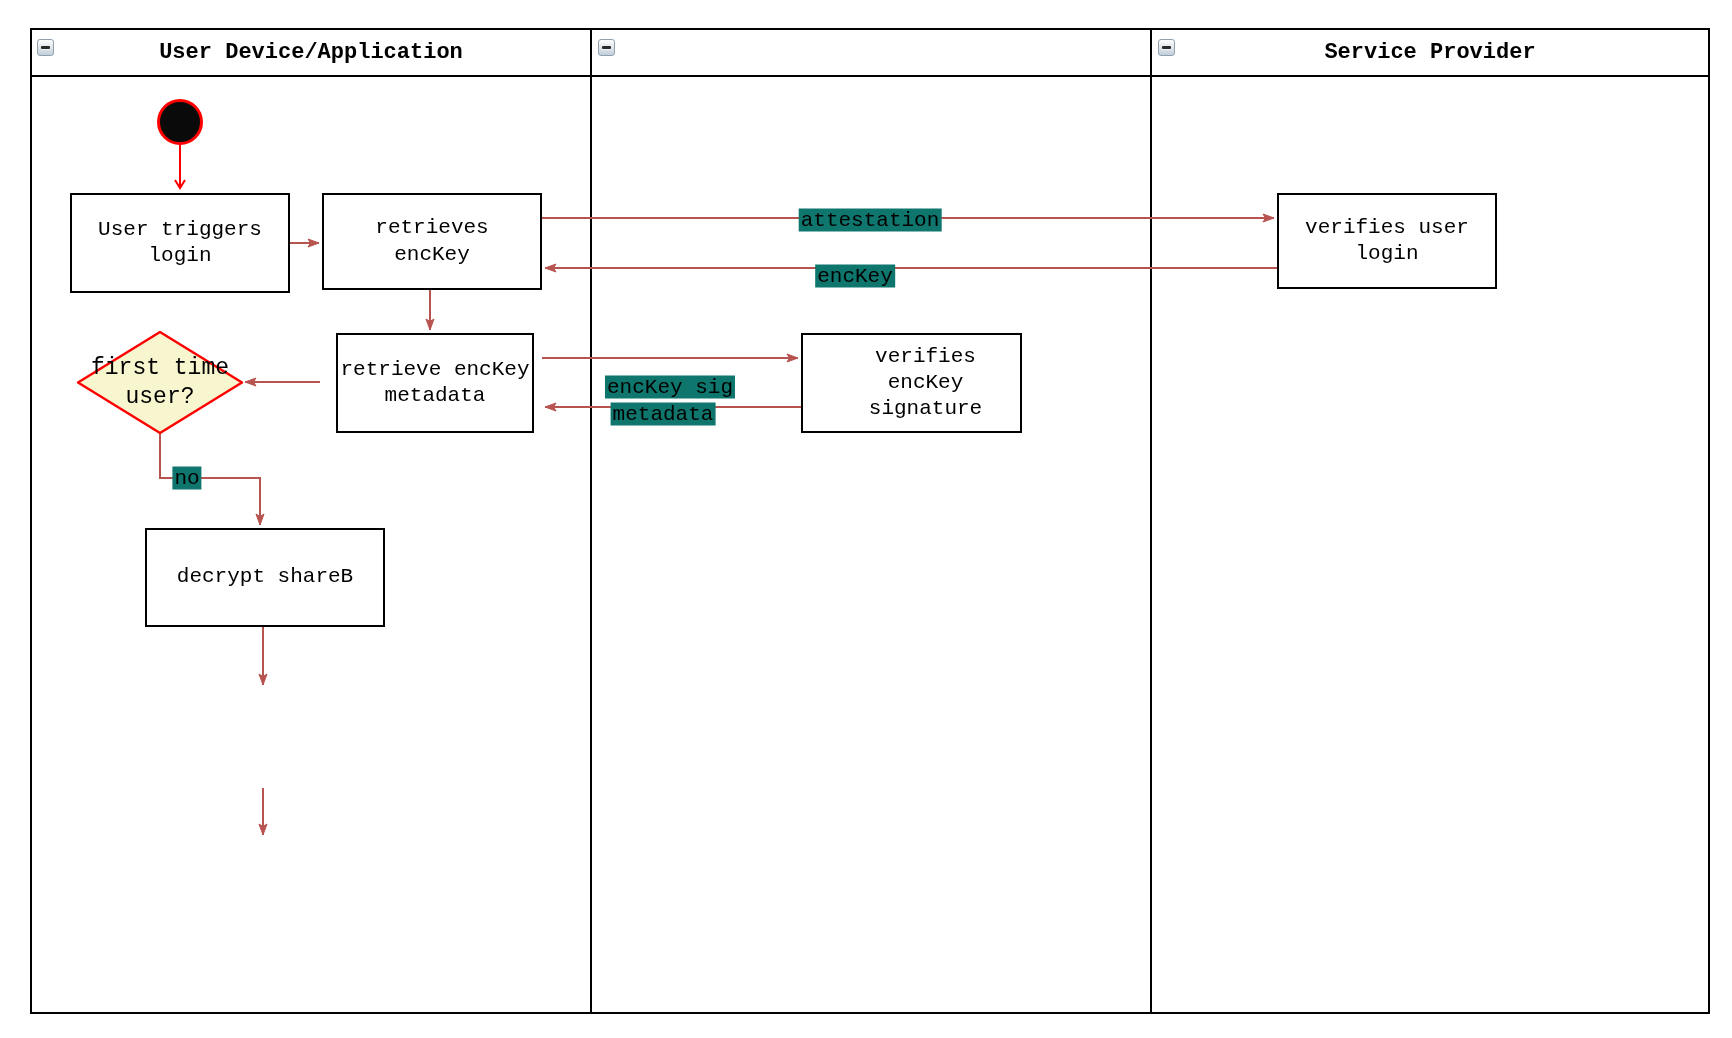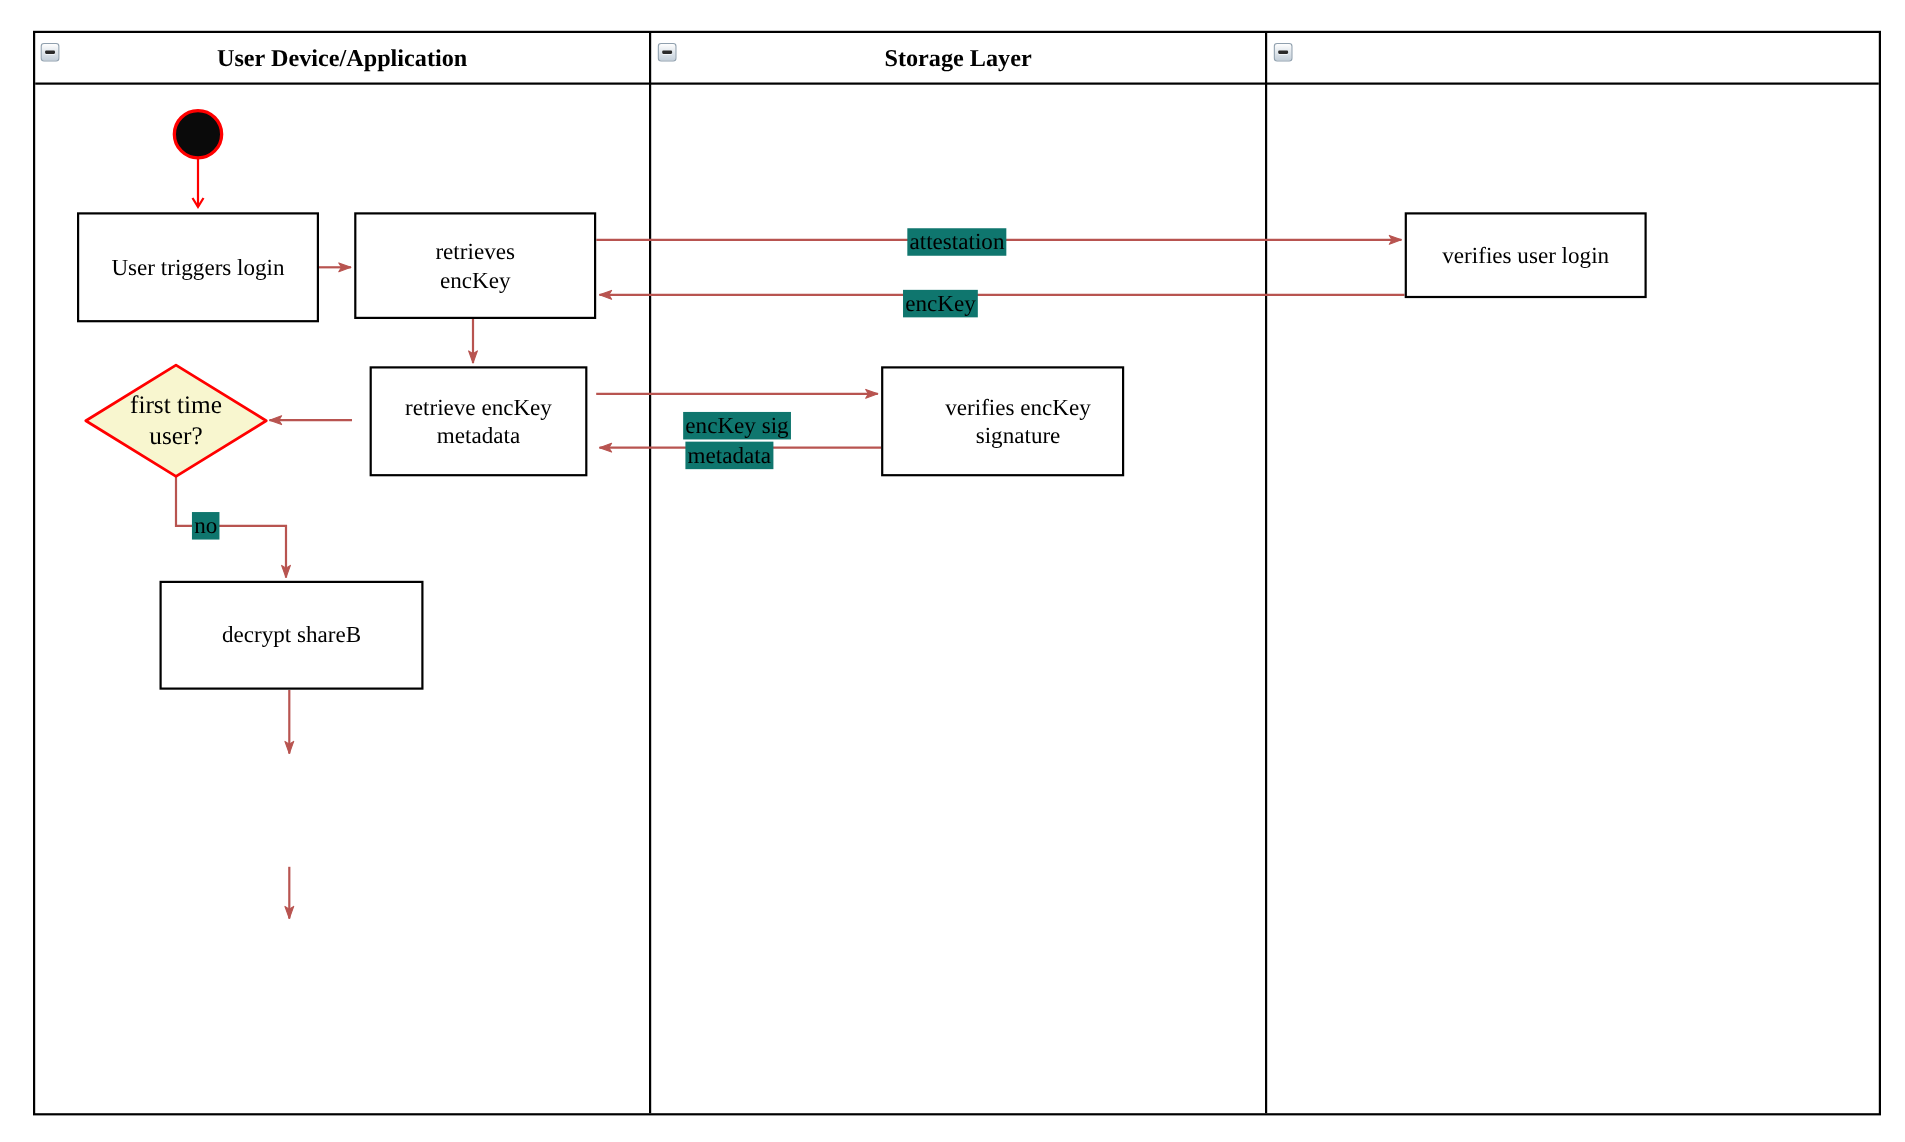--- a/index.html
+++ b/index.html
@@ -1,18 +1,18 @@
 <!DOCTYPE html>
 <html><head>
 <meta charset="utf-8">
 <style>
   html,body{margin:0;padding:0;background:#ffffff;}
   .canvas{
     position:relative;width:1732px;height:1038px;background:#ffffff;
-    font-family:Liberation Serif, serif;color:#000;
+    font-family:Liberation Mono, monospace;color:#000;
     overflow:hidden;
   }
   .pool{
     position:absolute;left:30px;top:28px;width:1676px;height:982px;
     border:2px solid #000;background:#fff;
   }
   .vline{position:absolute;top:0;bottom:0;width:2px;background:#000;z-index:0;}
   .hline-header{position:absolute;left:0;right:0;top:45px;height:2px;background:#000;z-index:0;}
   .lane-header{
     position:absolute;top:0;height:45px;display:flex;align-items:center;justify-content:center;
@@ -49,22 +49,22 @@
 <div class="canvas">
   <div class="pool">
 
     <div class="vline" style="left:558px;"></div>
     <div class="vline" style="left:1118px;"></div>
     <div class="hline-header"></div>
 
     <div class="lane-header" style="left:0;width:558px;">
       <span>User Device/Application</span>
     </div>
-    <div class="lane-header" style="left:560px;width:558px;">
-      <span>Storage Layer</span>
+    <div class="lane-header" style="left:1120px;width:556px;">
+      <span>Service Provider</span>
     </div>
 
     <div class="collapse-btn" style="left:5px;top:9px;">
         <span class="bar"></span>
       </div>
     <div class="collapse-btn" style="left:566px;top:9px;">
         <span class="bar"></span>
       </div>
     <div class="collapse-btn" style="left:1126px;top:9px;">
         <span class="bar"></span>
@@ -130,21 +130,21 @@
       <span>decrypt shareB</span>
     </div>
 
 
 
     <div class="node" style="left:769px;top:303px;width:221px;height:100px;padding-left:28px;">
       <span>verifies encKey
 signature</span>
     </div>
 
-    <div class="node" style="left:1245px;top:163px;width:220px;height:78px;">
+    <div class="node" style="left:1245px;top:163px;width:220px;height:96px;">
       <span>verifies user login</span>
     </div>
 
     <div class="edge-label" style="left:838px;top:190px;">attestation</div>
     <div class="edge-label" style="left:823px;top:246px;">encKey</div>
     <div class="edge-label" style="left:638px;top:329px;margin-top:28px;">encKey sig</div>
     <div class="edge-label" style="left:631px;top:384px;">metadata</div>
     <div class="edge-label" style="left:155px;top:448px;">no</div>
 
   </div>

